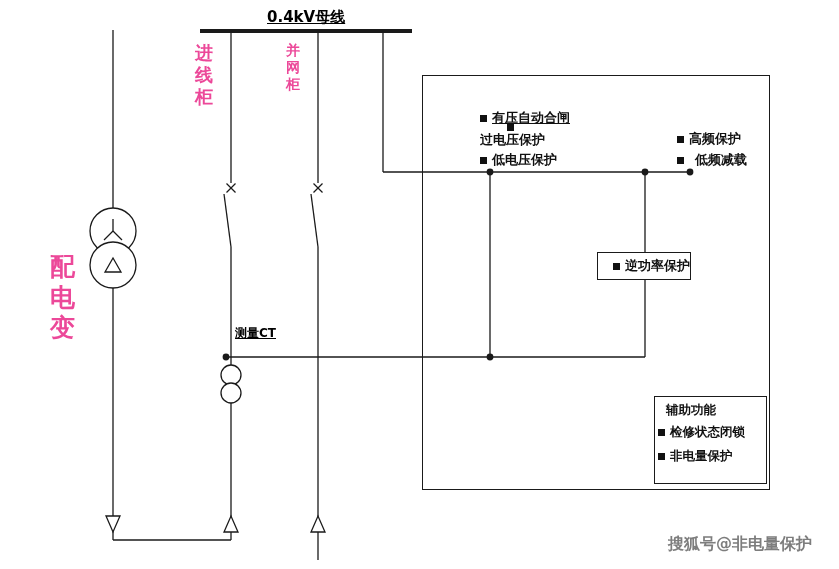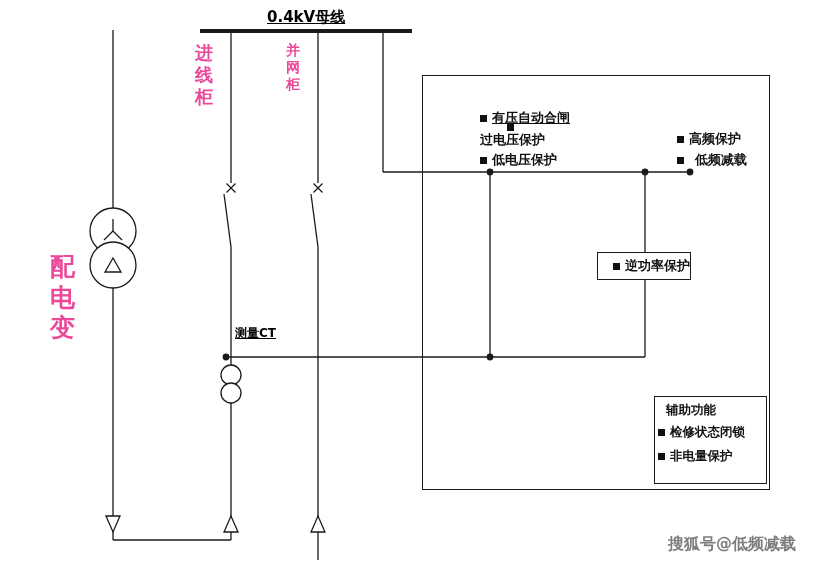--- a/index.html
+++ b/index.html
@@ -133,15 +133,15 @@
     <div class="prot-row">
       <span class="bullet"></span>
       <span>检修状态闭锁</span>
     </div>
     <div class="prot-row">
       <span class="bullet"></span>
       <span>非电量保护</span>
     </div>
   </div>
 
-  <div id="watermark">搜狐号@低频减载</div>
+  <div id="watermark">搜狐号@非电量保护</div>
 
 </div>
 
 </body></html>

